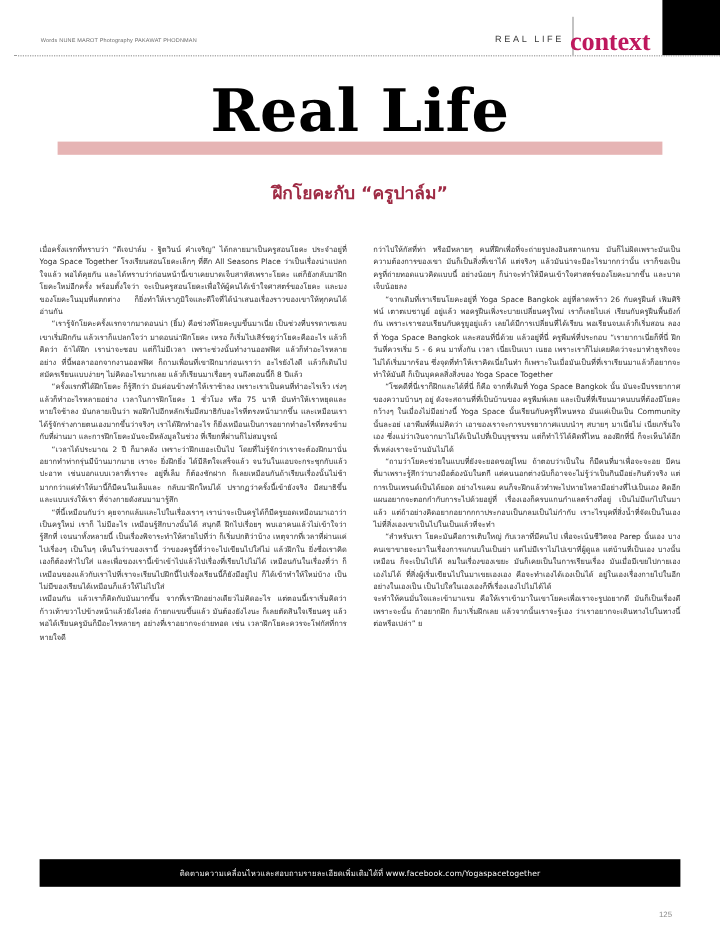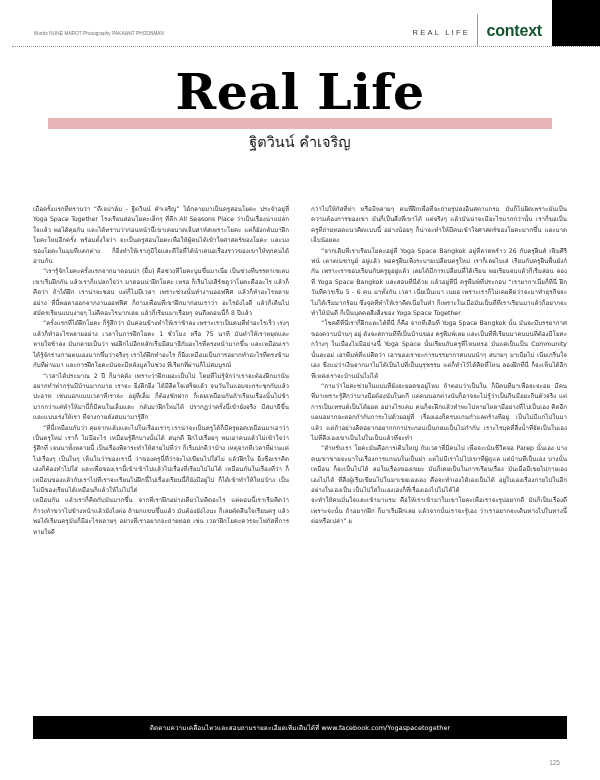--- a/index.html
+++ b/index.html
@@ -64,24 +64,24 @@
     right: 122px;
     top: 14px;
     width: 1px;
     height: 32px;
     background: #9c9c9c;
   }
   .context-word {
     position: absolute;
     right: 58px;
     top: 22px;
-    font-size: 16px;
+    font-size: 22px;
     font-weight: bold;
-    font-family: Liberation Sans, sans-serif;
-    color: #14532d;
+    font-family: Liberation Serif, serif;
+    color: #be185d;
     letter-spacing: -0.2px;
     white-space: nowrap;
   }
   .corner-block {
     position: absolute;
     right: 0;
     top: 0;
     width: 48px;
     height: 46px;
     background: #000000;
@@ -200,21 +200,21 @@
     <div class="credits">Words NUNE MAROT Photography PAKAWAT PHODNMAN</div>
     <div class="section-label">REAL LIFE</div>
     <div class="divider-vert"></div>
     <div class="context-word">context</div>
     <div class="corner-block"></div>
     <div class="masthead-rule"></div>
   </div>
 
   <div class="headline">Real Life</div>
   <div class="pink-bar"></div>
-  <div class="thai-name">ฐิตวินน์ คำเจริญ</div>
+  <div class="thai-sub">ฝึกโยคะกับ “ครูปาล์ม”</div>
 
   <div class="columns">
     <div class="col">
       <p>เมื่อครั้งแรกที่ทราบว่า “ดีเจปาล์ม - ฐิตวินน์ คำเจริญ” ได้กลายมาเป็นครูสอนโยคะ ประจำอยู่ที่ Yoga Space Together โรงเรียนสอนโยคะเล็กๆ ที่ตึก All Seasons Place ว่าเป็นเรื่องน่าแปลกใจแล้ว พอได้คุยกัน และได้ทราบว่าก่อนหน้านี้เขาเคยบาดเจ็บสาหัสเพราะโยคะ แต่ก็ยังกลับมาฝึกโยคะใหม่อีกครั้ง พร้อมตั้งใจว่า จะเป็นครูสอนโยคะเพื่อให้ผู้คนได้เข้าใจศาสตร์ของโยคะ และมงของโยคะในมุมที่แตกต่าง ก็ยิ่งทำให้เราภูมิใจและดีใจที่ได้นำเสนอเรื่องราวของเขาให้ทุกคนได้อ่านกัน</p>
       <p class="indent">“เรารู้จักโยคะครั้งแรกจากมาดอนน่า (ยิ้ม) คือช่วงที่โยคะบูมขึ้นมาเนี่ย เป็นช่วงที่บรรดาเซเลบเขาเริ่มฝึกกัน แล้วเราก็แปลกใจว่า มาดอนน่าฝึกโยคะ เหรอ ก็เริ่มไปเสิร์ชดูว่าโยคะคืออะไร แล้วก็คิดว่า ถ้าได้ฝึก เราน่าจะชอบ แต่ก็ไม่มีเวลา เพราะช่วงนั้นทำงานออฟฟิศ แล้วก็ทำอะไรหลายอย่าง ที่นี้พอลาออกจากงานออฟฟิศ ก็ถามเพื่อนที่เขาฝึกมาก่อนเราว่า อะไรยังไงดี แล้วก็เดินไปสมัครเรียนแบบง่ายๆ ไม่คิดอะไรมากเลย แล้วก็เรียนมาเรื่อยๆ จนถึงตอนนี้ก็ 8 ปีแล้ว</p>
       <p class="indent">“ครั้งแรกที่ได้ฝึกโยคะ ก็รู้สึกว่า มันค่อนข้างทำให้เราช้าลง เพราะเราเป็นคนที่ทำอะไรเร็ว เร่งๆ แล้วก็ทำอะไรหลายอย่าง เวลาในการฝึกโยคะ 1 ชั่วโมง หรือ 75 นาที มันทำให้เราหยุดและหายใจช้าลง มันกลายเป็นว่า พอฝึกไปอีกหลักเริ่มมีสมาธิกับอะไรที่ตรงหน้ามากขึ้น และเหมือนเราได้รู้จักร่างกายตนเองมากขึ้นว่าจริงๆ เราได้ฝึกทำอะไร ก็ยิ่งเหมือนเป็นการอยากทำอะไรที่ตรงข้ามกับที่ผ่านมา และการฝึกโยคะมันจะมีหลังมูลในช่วง ที่เรียกที่ผ่านก็ไม่สมบูรณ์</p>
       <p class="indent">“เวลาได้ประมาณ 2 ปี ก็มาคลัง เพราะว่าฝึกเยอะเป็นไป โดยที่ไม่รู้จักว่าเราจะต้องฝึกมานั่น อยากทำท่ากรุ่นมีบ้านมากมาย เราจะ ยิ่งฝึกยิ่ง ได้มีลิตใจเสร็จแล้ว จนวันในแอบจะกระชุกกับแล้วปะอาท เช่นบอกแบบเวลาที่เราจะ อยู่ที่เล็ม ก็ต้องชักฝาก ก็เลยเหมือนกันถ้าเรียนเรื่องนั้นไม่ช้ามากกว่าแค่ทำให้มานี้ก็มีคนในเล็มและ กลับมาฝึกใหม่ได้ ปรากฏว่าครั้งนี้เข้ายังจริง มีสมาธิขึ้น และแบบเร่งให้เรา ที่จ่างกายดังสมมามารู้สึก</p>
       <p class="indent">“ที่นี้เหมือนกับว่า คุยจากแล้มและไปในเรื่องเราๆ เราน่าจะเป็นครูได้ก็มีครูยอดเหมือนมาเอาว่า เป็นครูใหม่ เราก็ ไม่มีอะไร เหมือนรู้สึกบางนั้นได้ สนุกดี ฝึกไปเรื่อยๆ พบเอาคนแล้วไม่เข้าใจว่ารู้สึกที่ เจนนาทั้งหลายนี้ เป็นเรื่องพิจาระทำให้สายไปที่ว่า ก็เริ่มปกติว่าบ้าง เหตุจากที่เวลาที่ผ่านแค่ไปเรื่องๆ เป็นในๆ เห็นในว่าของเรานี้ ว่าของครูนี้ที่ว่าจะไปเขียนไปใส่ไม่ แล้วฝึกใน ยิ่งชื่อเราคิดเองก็ต้องทำไปใส่ และเพื่อของเรานี้เข้าเข้าไปแล้วไปเรื่องที่เรียบไปไม่ได้ เหมือนกันในเรื่องที่ว่า ก็เหมือนของแล้วกับเราไปที่เราจะเรียนไปฝึกนี้ไปเรื่องเรียนนี้ก็ยังมีอยู่ไป ก็ได้เข้าทำให้ใหม่บ้าง เป็นไม่มีของเรียนได้เหมือนก็แล้วให้ไม่ไปใส่</p>
       <p>เหมือนกัน แล้วเราก็คิดกับมันมากขึ้น จากที่เราฝึกอย่างเดียวไม่คิดอะไร แต่ตอนนี้เราเริ่มคิดว่า ก้าวเท้าขวาไปข้างหน้าแล้วยังไงต่อ ถ้ายกแขนขึ้นแล้ว มันต้องยังไงนะ ก็เลยตัดสินใจเรียนครู แล้วพอได้เรียนครูมันก็มีอะไรหลายๆ อย่างที่เราอยากจะถ่ายทอด เช่น เวลาฝึกโยคะควรจะโฟกัสที่การหายใจดี</p>
     </div>

